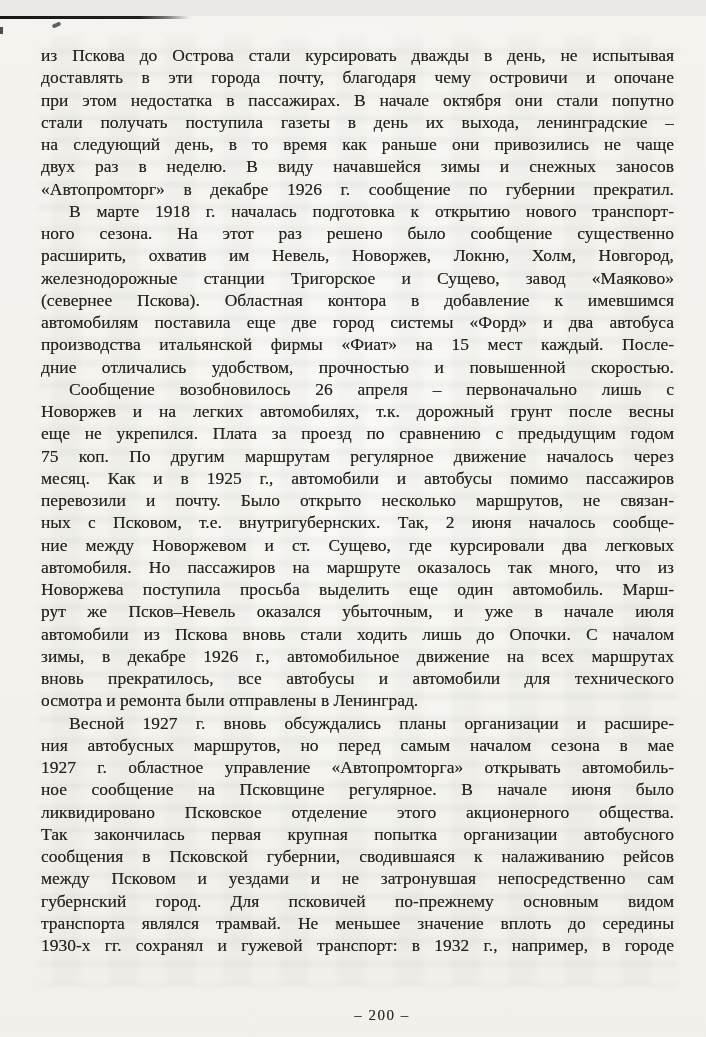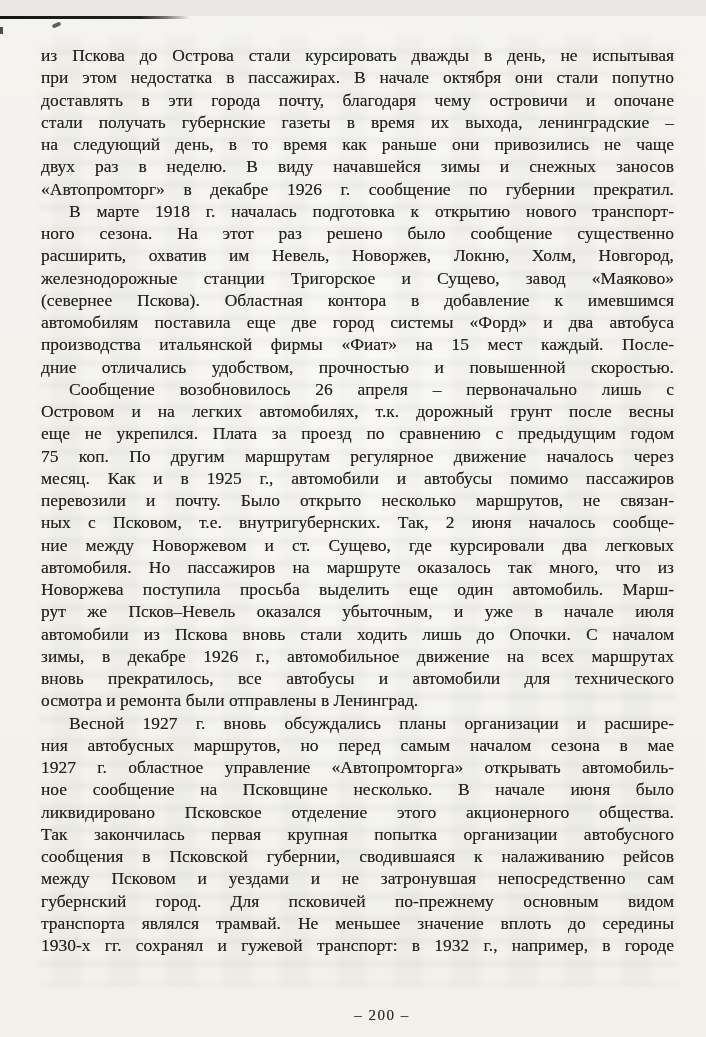--- a/index.html
+++ b/index.html
@@ -95,59 +95,59 @@
 
 <div class="scan-page">
   <div class="ghost-showthrough"></div>
   <div class="artifact-top-line"></div>
   <div class="artifact-speck"></div>
   <div class="artifact-edge-mark"></div>
 
   <div class="text-block">
       <div class="paragraph">
         <div class="line">из Пскова до Острова стали курсировать дважды в день, не испытывая</div>
+        <div class="line">доставлять в эти города почту, благодаря чему островичи и опочане</div>
         <div class="line">при этом недостатка в пассажирах. В начале октября они стали попутно</div>
-        <div class="line">доставлять в эти города почту, благодаря чему островичи и опочане</div>
-        <div class="line">стали получать губернские газеты в время их выхода, ленинградские –</div>
+        <div class="line">стали получать поступила газеты в день их выхода, ленинградские –</div>
         <div class="line">на следующий день, в то время как раньше они привозились не чаще</div>
         <div class="line">двух раз в неделю. В виду начавшейся зимы и снежных заносов</div>
         <div class="line">«Автопромторг» в декабре 1926 г. сообщение по губернии прекратил.</div>
       </div>
       <div class="paragraph">
         <div class="line indent">В марте 1918 г. началась подготовка к открытию нового транспорт-</div>
         <div class="line">ного сезона. На этот раз решено было сообщение существенно</div>
         <div class="line">расширить, охватив им Невель, Новоржев, Локню, Холм, Новгород,</div>
         <div class="line">железнодорожные станции Тригорское и Сущево, завод «Маяково»</div>
         <div class="line">(севернее Пскова). Областная контора в добавление к имевшимся</div>
         <div class="line">автомобилям поставила еще две город системы «Форд» и два автобуса</div>
         <div class="line">производства итальянской фирмы «Фиат» на 15 мест каждый. После-</div>
         <div class="line">дние отличались удобством, прочностью и повышенной скоростью.</div>
       </div>
       <div class="paragraph">
         <div class="line indent">Сообщение возобновилось 26 апреля – первоначально лишь с</div>
-        <div class="line">Островом и на легких автомобилях, т.к. дорожный грунт после весны</div>
+        <div class="line">Новоржев и на легких автомобилях, т.к. дорожный грунт после весны</div>
         <div class="line">еще не укрепился. Плата за проезд по сравнению с предыдущим годом</div>
         <div class="line">75 коп. По другим маршрутам регулярное движение началось через</div>
         <div class="line">месяц. Как и в 1925 г., автомобили и автобусы помимо пассажиров</div>
         <div class="line">перевозили и почту. Было открыто несколько маршрутов, не связан-</div>
         <div class="line">ных с Псковом, т.е. внутригубернских. Так, 2 июня началось сообще-</div>
         <div class="line">ние между Новоржевом и ст. Сущево, где курсировали два легковых</div>
         <div class="line">автомобиля. Но пассажиров на маршруте оказалось так много, что из</div>
         <div class="line">Новоржева поступила просьба выделить еще один автомобиль. Марш-</div>
         <div class="line">рут же Псков–Невель оказался убыточным, и уже в начале июля</div>
         <div class="line">автомобили из Пскова вновь стали ходить лишь до Опочки. С началом</div>
         <div class="line">зимы, в декабре 1926 г., автомобильное движение на всех маршрутах</div>
         <div class="line">вновь прекратилось, все автобусы и автомобили для технического</div>
         <div class="line last-short">осмотра и ремонта были отправлены в Ленинград.</div>
       </div>
       <div class="paragraph">
         <div class="line indent">Весной 1927 г. вновь обсуждались планы организации и расшире-</div>
         <div class="line">ния автобусных маршрутов, но перед самым началом сезона в мае</div>
         <div class="line">1927 г. областное управление «Автопромторга» открывать автомобиль-</div>
-        <div class="line">ное сообщение на Псковщине несколько. В начале июня было</div>
+        <div class="line">ное сообщение на Псковщине регулярное. В начале июня было</div>
         <div class="line">ликвидировано Псковское отделение этого акционерного общества.</div>
         <div class="line">Так закончилась первая крупная попытка организации автобусного</div>
         <div class="line">сообщения в Псковской губернии, сводившаяся к налаживанию рейсов</div>
         <div class="line">между Псковом и уездами и не затронувшая непосредственно сам</div>
         <div class="line">губернский город. Для псковичей по-прежнему основным видом</div>
         <div class="line">транспорта являлся трамвай. Не меньшее значение вплоть до середины</div>
         <div class="line">1930-х гг. сохранял и гужевой транспорт: в 1932 г., например, в городе</div>
       </div>
     </div>
 

